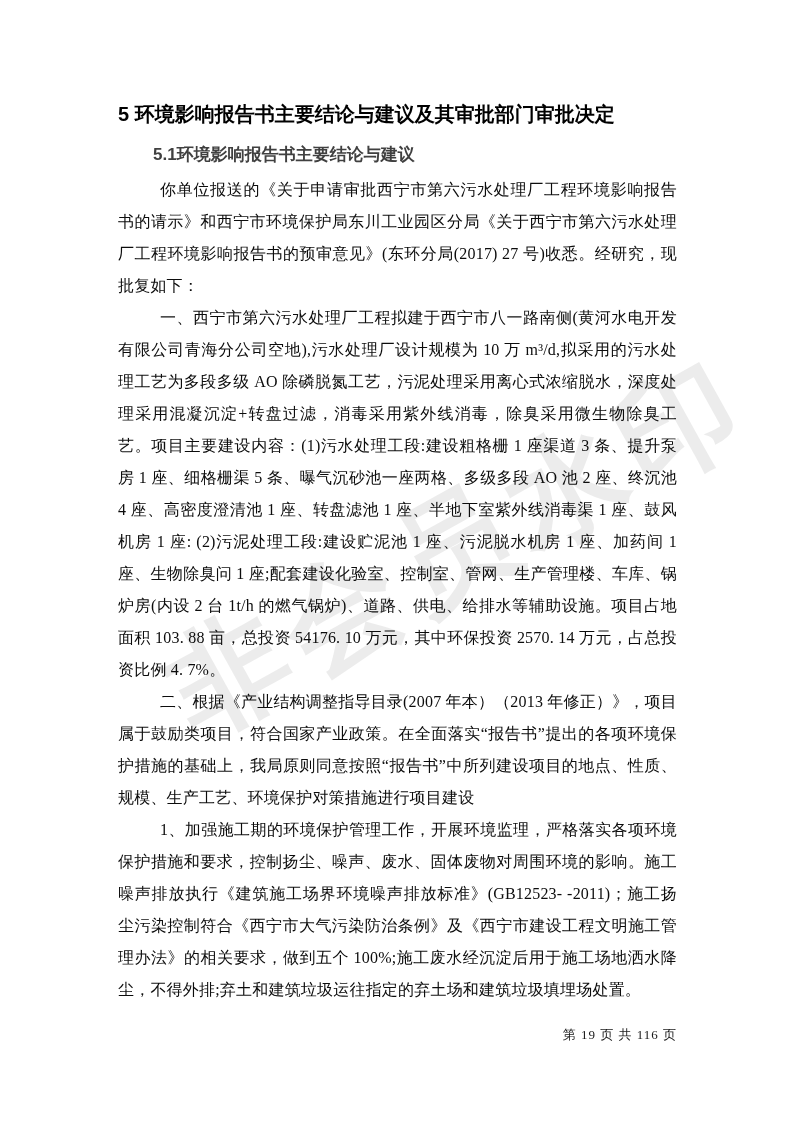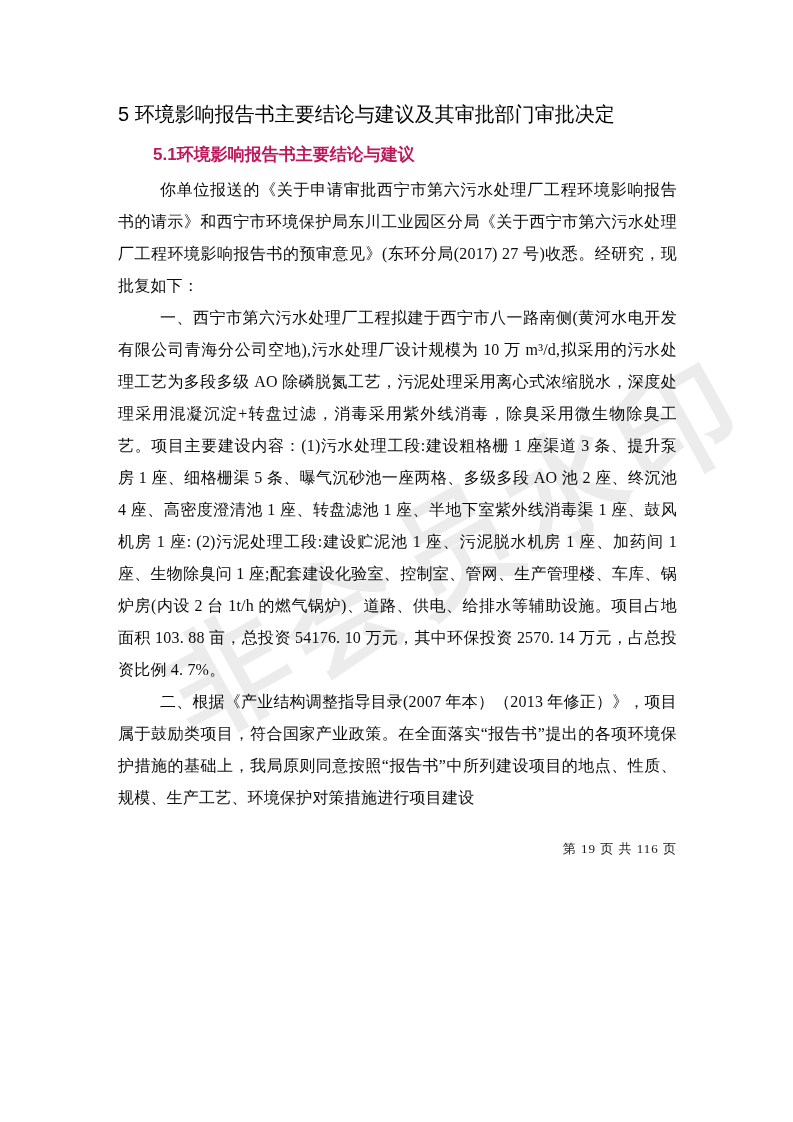--- a/index.html
+++ b/index.html
@@ -38,47 +38,47 @@
     user-select: none;
   }
   .content {
     position: relative;
     z-index: 1;
     padding: 100px 116px 0 118px;
   }
   .heading {
     font-family: "Liberation Sans", "DejaVu Sans", sans-serif;
     font-size: 20px;
-    font-weight: 400;
+    font-weight: 700;
     line-height: 28px;
     margin: 0;
     color: #000000;
   }
   .subheading {
     font-family: "Liberation Sans", "DejaVu Sans", sans-serif;
     font-size: 17px;
     font-weight: 700;
     line-height: 26px;
     margin: 14px 0 0 35px;
-    color: #be185d;
+    color: #404040;
   }
   .body-text {
     margin-top: 6px;
   }
   .body-text p {
     margin: 0;
     font-size: 16px;
     line-height: 32px;
     text-align: justify;
     text-indent: 42px;
     letter-spacing: 0.2px;
     color: #0c0c0c;
   }
   .page-footer {
-    margin-top: 26px;
+    margin-top: 20px;
     text-align: right;
     font-size: 13px;
     letter-spacing: 1px;
     color: #1a1a1a;
   }
 </style>
 </head>
 <body>
 
 <div class="page">
@@ -88,18 +88,19 @@
   <div class="content">
 
     <h1 class="heading">5 环境影响报告书主要结论与建议及其审批部门审批决定</h1>
 
     <h2 class="subheading">5.1环境影响报告书主要结论与建议</h2>
 
     <div class="body-text">
       <p>你单位报送的《关于申请审批西宁市第六污水处理厂工程环境影响报告书的请示》和西宁市环境保护局东川工业园区分局《关于西宁市第六污水处理厂工程环境影响报告书的预审意见》(东环分局(2017) 27 号)收悉。经研究，现批复如下：</p>
       <p>一、西宁市第六污水处理厂工程拟建于西宁市八一路南侧(黄河水电开发有限公司青海分公司空地),污水处理厂设计规模为 10 万 m³/d,拟采用的污水处理工艺为多段多级 AO 除磷脱氮工艺，污泥处理采用离心式浓缩脱水，深度处理采用混凝沉淀+转盘过滤，消毒采用紫外线消毒，除臭采用微生物除臭工艺。项目主要建设内容：(1)污水处理工段:建设粗格栅 1 座渠道 3 条、提升泵房 1 座、细格栅渠 5 条、曝气沉砂池一座两格、多级多段 AO 池 2 座、终沉池 4 座、高密度澄清池 1 座、转盘滤池 1 座、半地下室紫外线消毒渠 1 座、鼓风机房 1 座: (2)污泥处理工段:建设贮泥池 1 座、污泥脱水机房 1 座、加药间 1 座、生物除臭问 1 座;配套建设化验室、控制室、管网、生产管理楼、车库、锅炉房(内设 2 台 1t/h 的燃气锅炉)、道路、供电、给排水等辅助设施。项目占地面积 103. 88 亩，总投资 54176. 10 万元，其中环保投资 2570. 14 万元，占总投资比例 4. 7%。</p>
       <p>二、根据《产业结构调整指导目录(2007 年本）（2013 年修正）》，项目属于鼓励类项目，符合国家产业政策。在全面落实“报告书”提出的各项环境保护措施的基础上，我局原则同意按照“报告书”中所列建设项目的地点、性质、规模、生产工艺、环境保护对策措施进行项目建设</p>
+      <p>1、加强施工期的环境保护管理工作，开展环境监理，严格落实各项环境保护措施和要求，控制扬尘、噪声、废水、固体废物对周围环境的影响。施工噪声排放执行《建筑施工场界环境噪声排放标准》(GB12523- -2011)；施工扬尘污染控制符合《西宁市大气污染防治条例》及《西宁市建设工程文明施工管理办法》的相关要求，做到五个 100%;施工废水经沉淀后用于施工场地洒水降尘，不得外排;弃土和建筑垃圾运往指定的弃土场和建筑垃圾填埋场处置。</p>
     </div>
 
     <div class="page-footer">第 19 页 共 116 页</div>
 
   </div>
 </div>
 
 </body></html>

